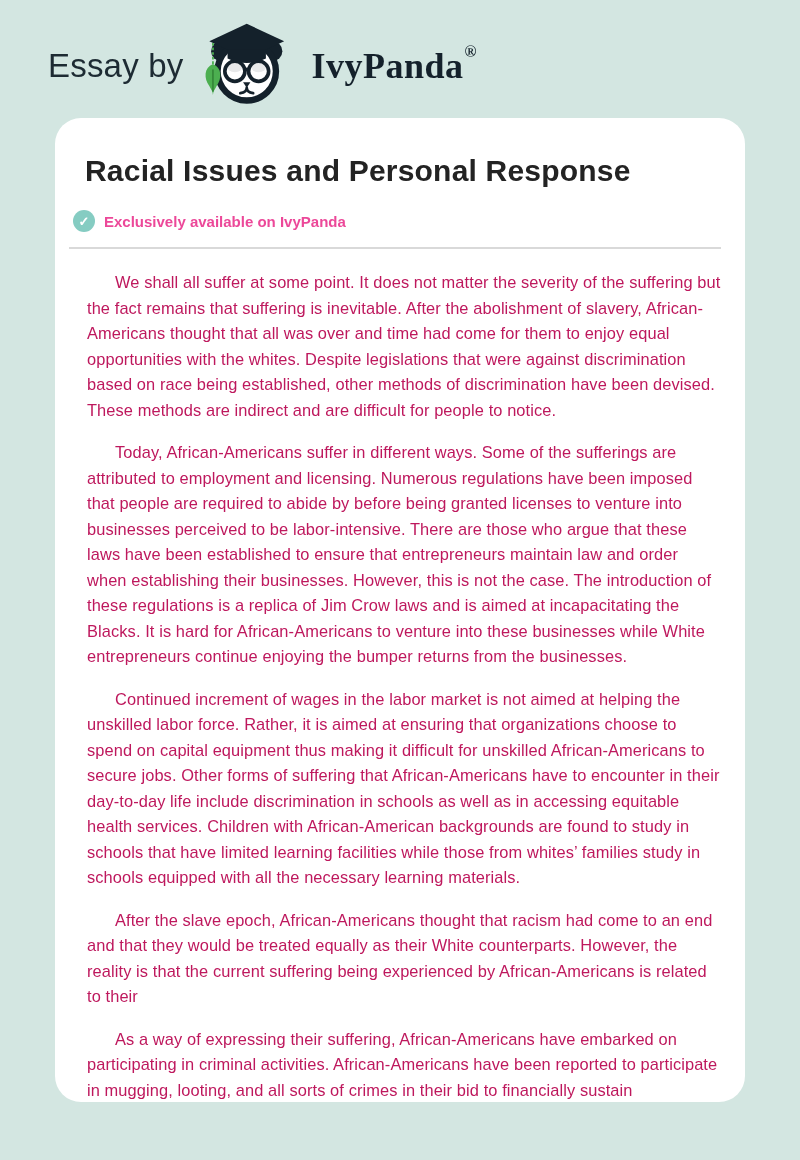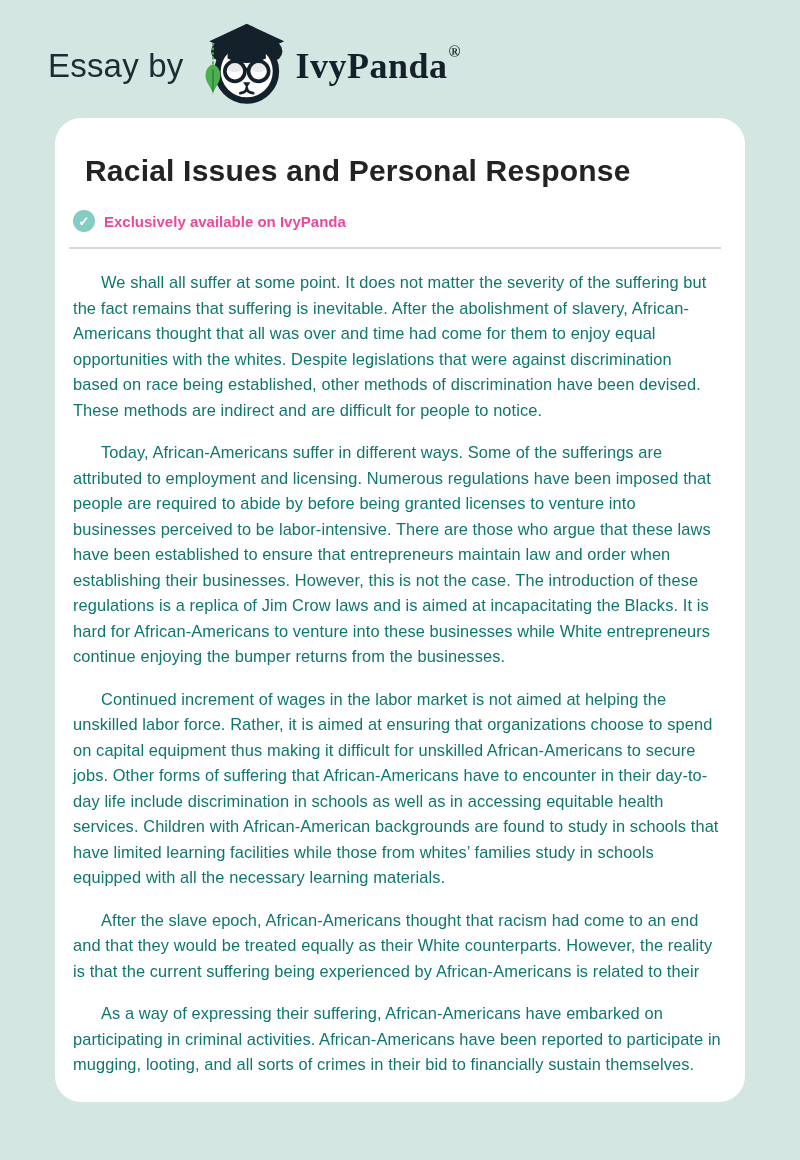--- a/index.html
+++ b/index.html
@@ -26,20 +26,21 @@
     font-size: 33px;
     font-weight: 400;
     color: #1d2b33;
     letter-spacing: 0.2px;
   }
   .logo {
     display: flex;
     align-items: center;
     margin-left: 14px;
     cursor: pointer;
+    gap: 16px;
   }
   .logo-icon {
     width: 92px;
     height: 84px;
     margin-right: 6px;
   }
   .brand {
     font-family: "Liberation Serif", serif;
     font-weight: 700;
     font-size: 36px;
@@ -96,22 +97,22 @@
     color: #ec4899;
   }
   .divider {
     border: none;
     border-top: 2px solid #d9d9d9;
     margin: 0 0 21px -4px;
   }
   .essay p {
     font-size: 16.4px;
     line-height: 25.5px;
-    color: #0f766e;
-    margin: 0 0 17px 0;
+    color: #be185d;
+    margin: 0 0 17px 14px;
     text-indent: 28px;
     letter-spacing: 0.1px;
   }
   .essay p:last-child {
     margin-bottom: 0;
   }
 </style>
 </head>
 <body>
 

